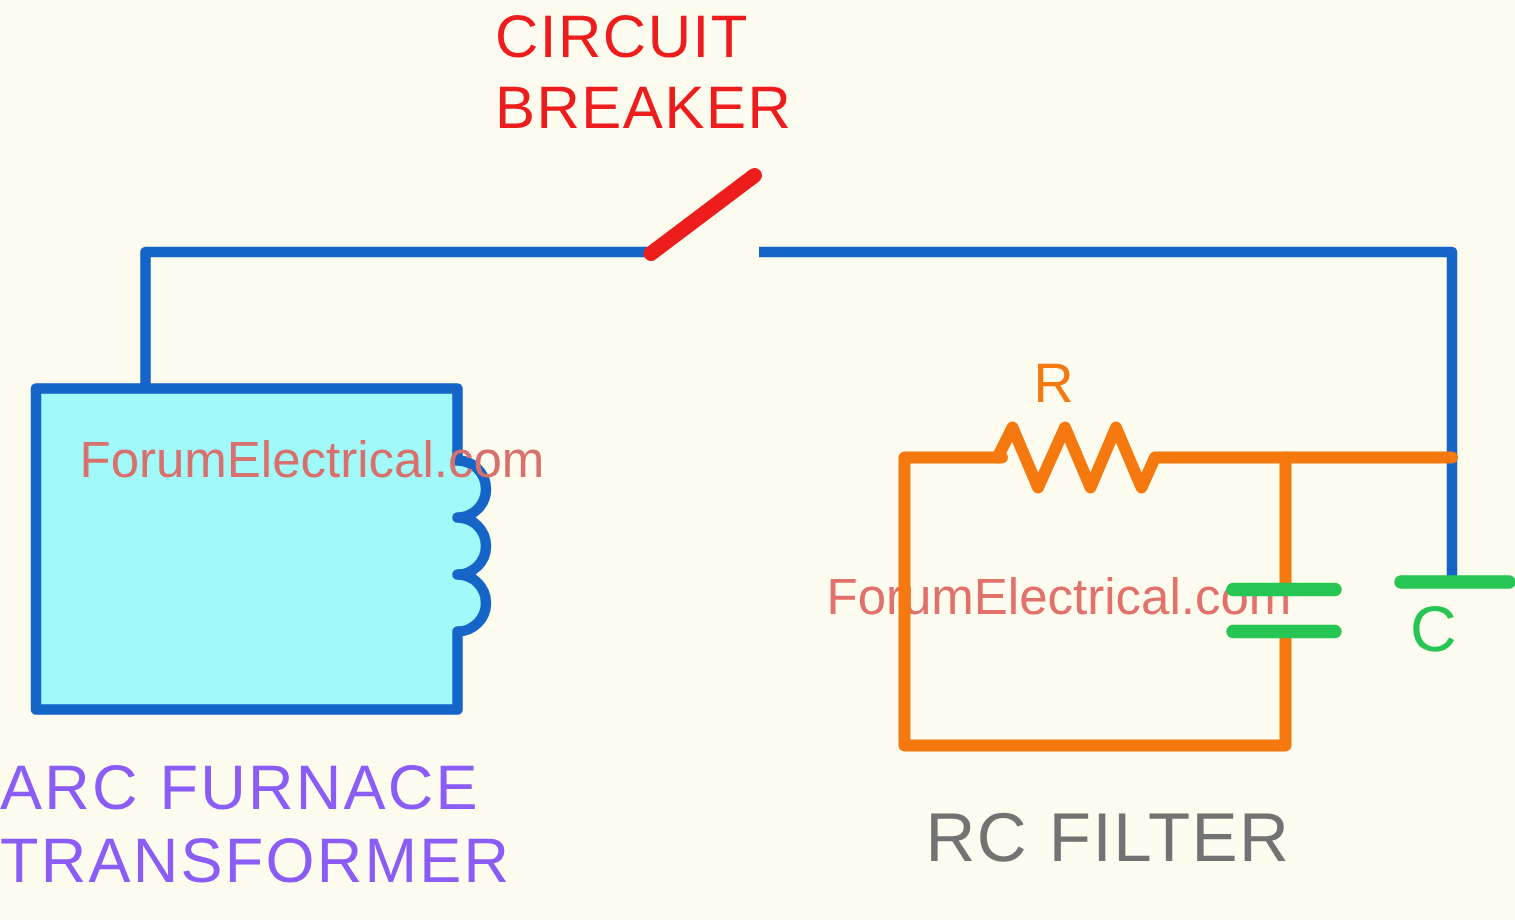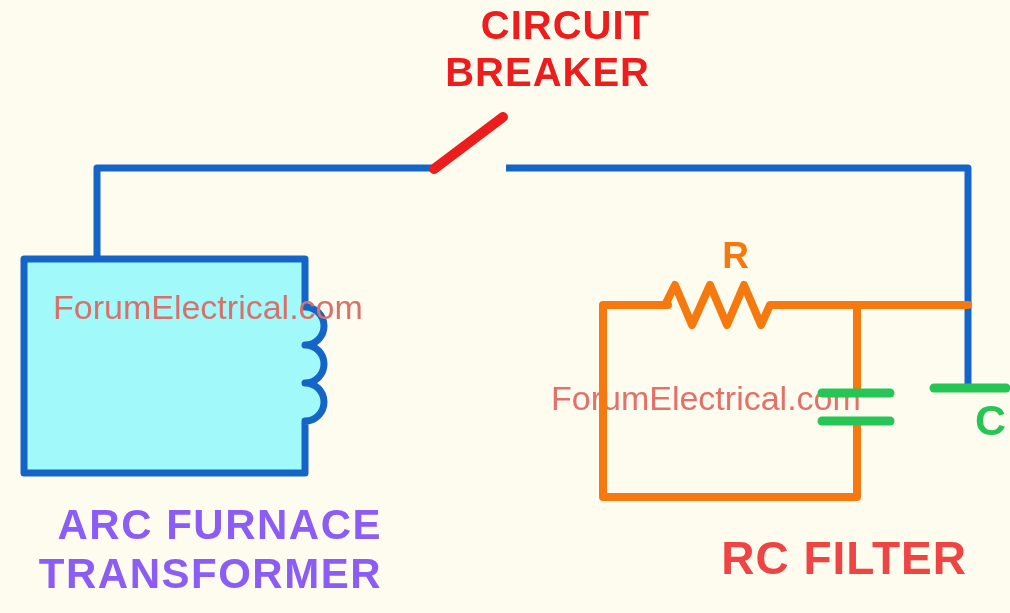--- a/index.html
+++ b/index.html
@@ -4,35 +4,35 @@
 <style>
   html,body{margin:0;padding:0;}
   body{font-family:"Liberation Sans", sans-serif;}
   .stage{
     position:relative;
     width:1010px;height:613px;
     background:#fdfcee;
     overflow:hidden;
   }
   .stage svg{position:absolute;left:0;top:0;z-index:2;}
-  .label{position:absolute;font-weight:bold;white-space:pre-line;text-align:right;line-height:1.17;}
+  .label{position:absolute;font-weight:normal;white-space:pre-line;text-align:left;line-height:1.17;}
   .title{
     left:330px;top:2px;width:320px;
     font-size:40px;letter-spacing:1px;
     color:#ee1d1d;z-index:3;
   }
   .transformer-label{
     left:0px;top:500px;width:382px;
     font-size:42px;letter-spacing:1.5px;
     color:#8b5cf6;z-index:3;
   }
   .rc-filter-label{
     left:617px;top:532px;width:350px;
     font-size:46px;letter-spacing:1px;
-    color:#ef4444;z-index:3;
+    color:#737373;z-index:3;
   }
   .r-label{
     left:689px;top:234px;width:60px;
     font-size:37px;color:#f6790f;z-index:3;
   }
   .c-label{
     left:940px;top:395px;width:66px;
     font-size:43px;color:#27c553;z-index:4;
   }
   .watermark{

